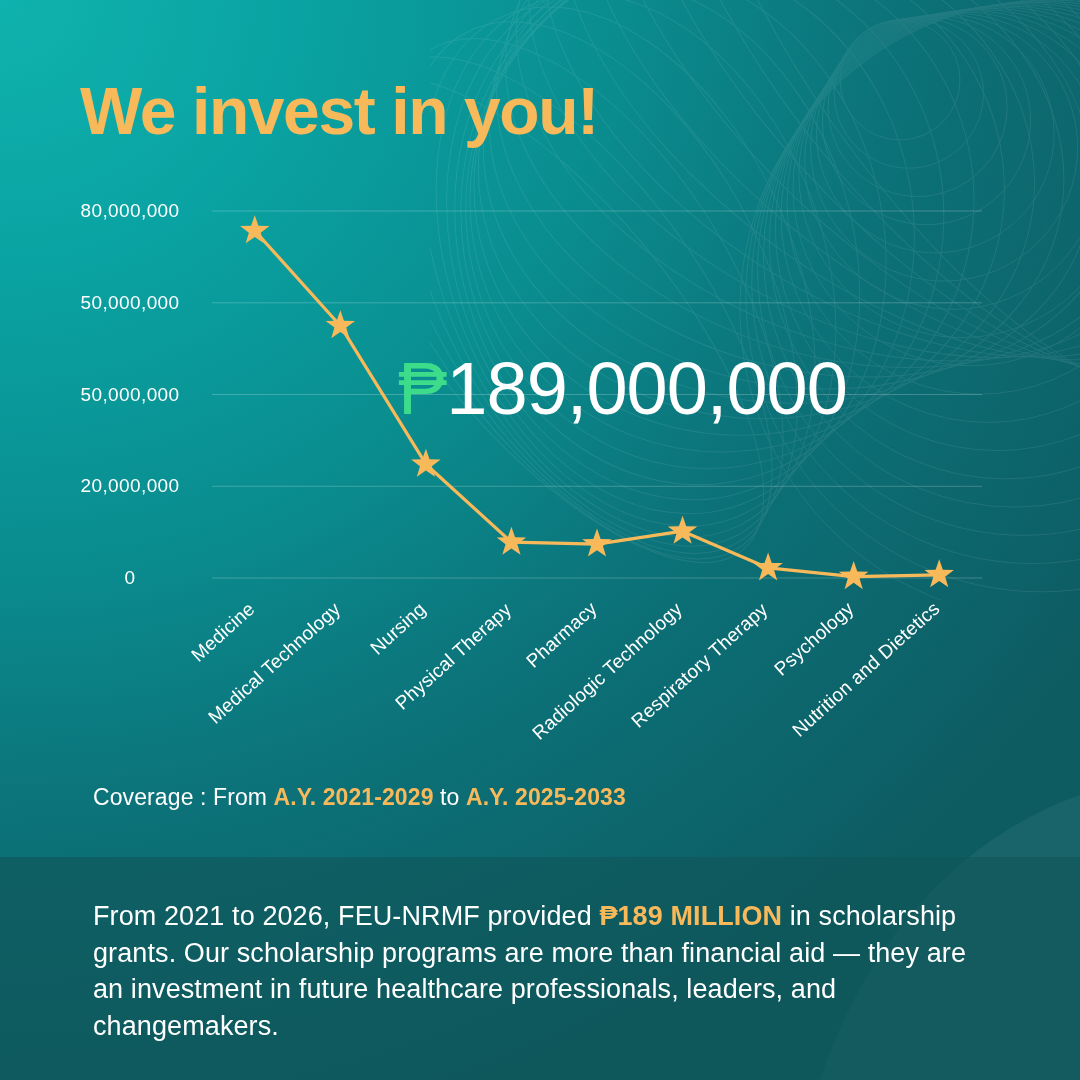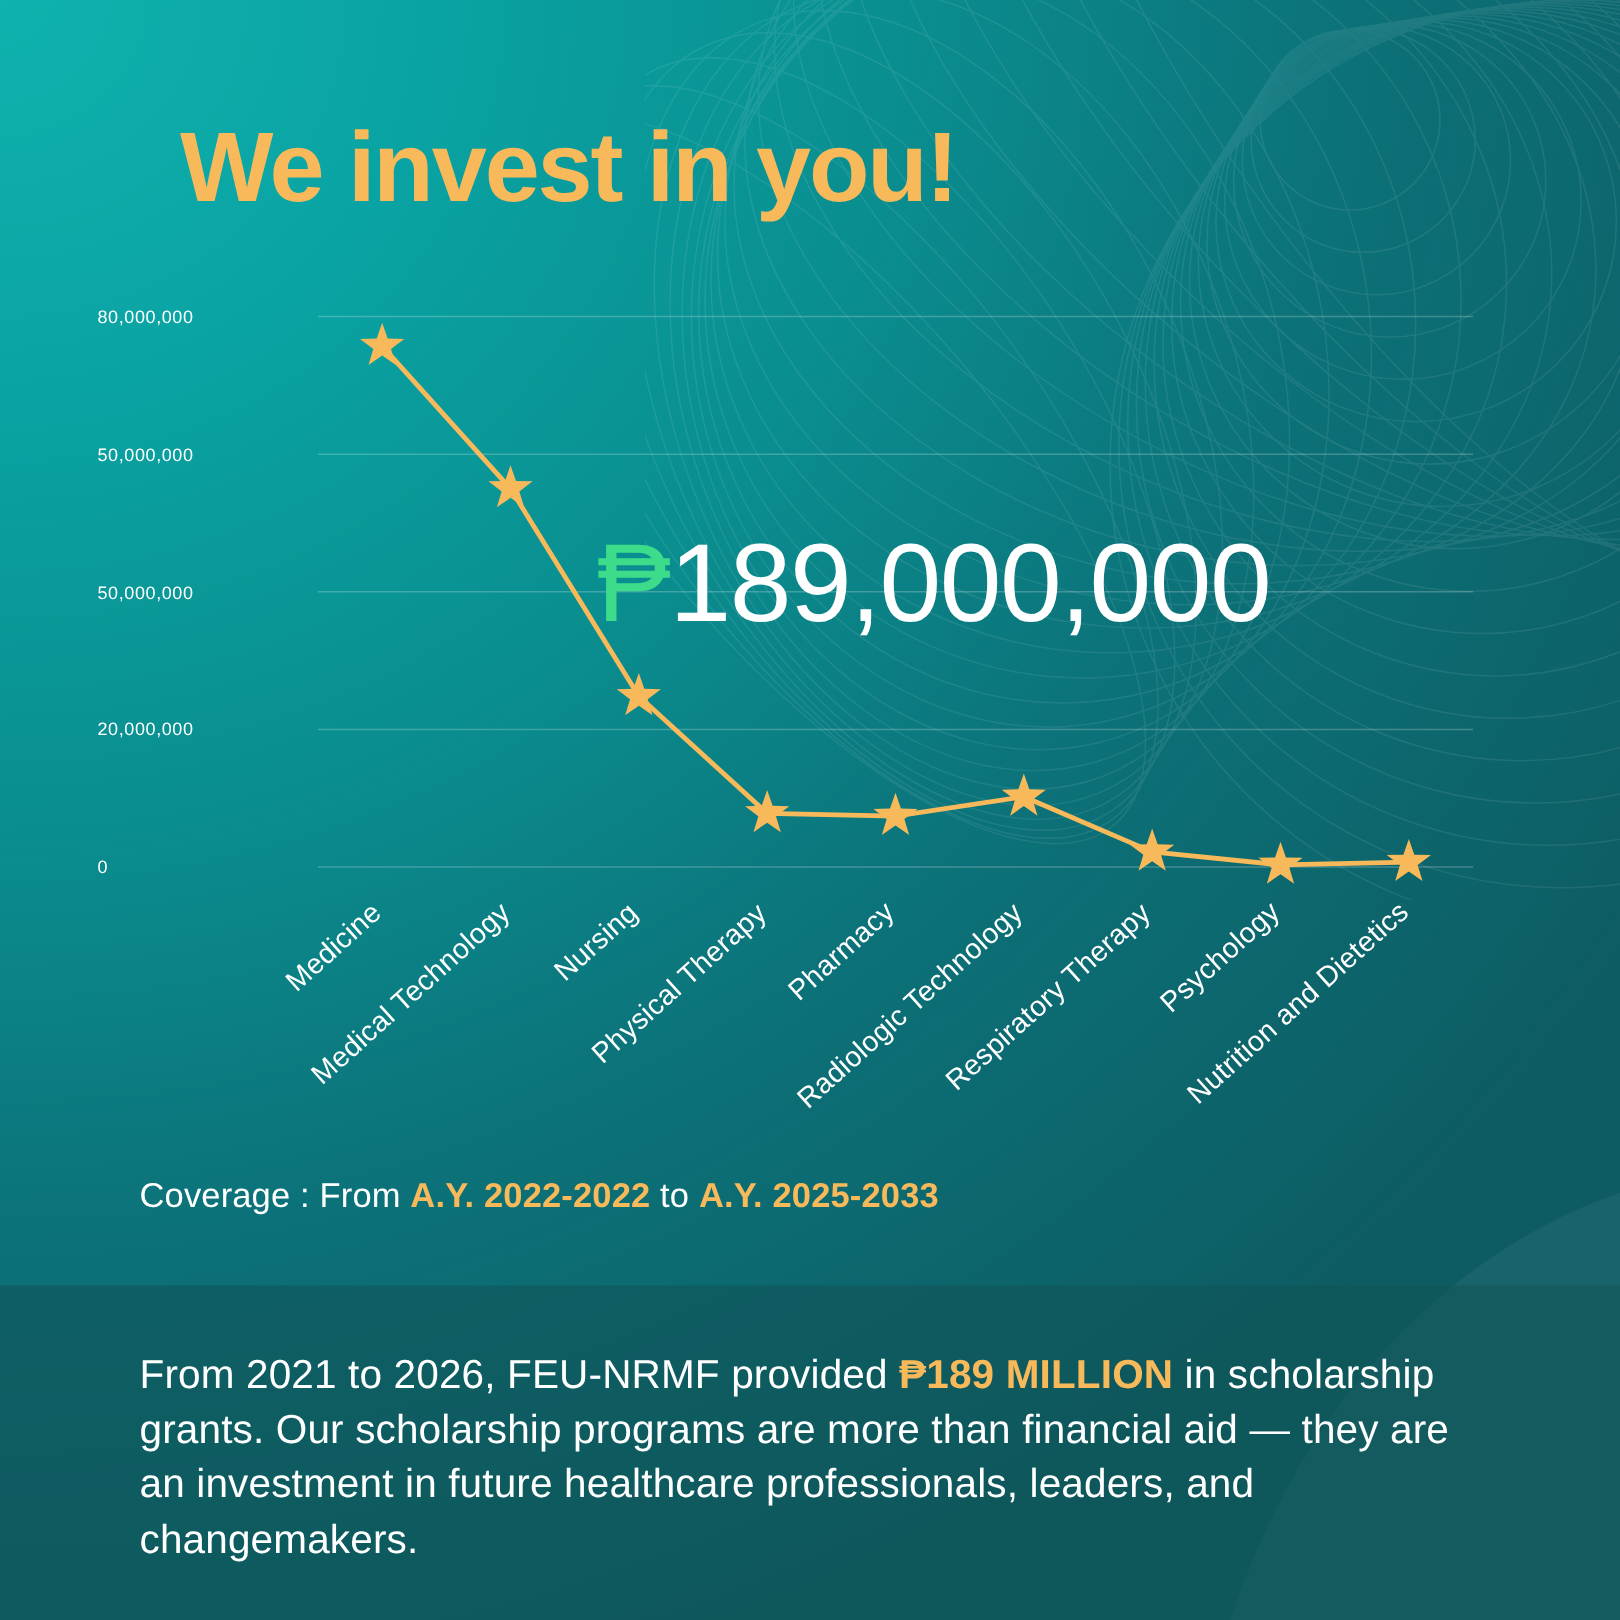--- a/index.html
+++ b/index.html
@@ -16,28 +16,27 @@
   
   #guilloche{position:absolute;left:430px;top:-40px;width:660px;height:640px;opacity:.45;pointer-events:none;}
   #arcdeco{position:absolute;right:-60px;bottom:0;width:430px;height:300px;pointer-events:none;}
 
   
   #title{
     position:absolute;left:80px;top:78px;
     font-size:66px;font-weight:700;letter-spacing:-1.4px;
     color:#f8b95a;line-height:1;
     white-space:nowrap;
-    margin-left:40px;
   }
 
   
   #chart{position:absolute;left:0;top:0;width:1080px;height:620px;}
   .ytick{
-    position:absolute;text-align:left;width:130px;
-    font-size:12px;color:#ffffff;letter-spacing:.4px;
+    position:absolute;text-align:center;width:130px;
+    font-size:19px;color:#ffffff;letter-spacing:.4px;
     transform:translateY(-50%);
   }
   .xlabel{
     position:absolute;font-size:19px;color:#ffffff;
     white-space:nowrap;transform-origin:left top;
     transform:rotate(-42deg);letter-spacing:.2px;
   }
 
   
   #amount{
@@ -166,21 +165,21 @@
         <div class="xlabel" style="left: 770.1px; top: 664.2px;">Psychology</div>
         <div class="xlabel" style="left: 788px; top: 725.1px;">Nutrition and Dietetics</div>
       </div>
   </div>
 
   <div id="amount">
     <span class="peso">₱</span><span class="num">189,000,000</span>
   </div>
 
   <div id="coverage">
-    <span class="lbl">Coverage</span><span> : </span><span>From </span><span class="ay">A.Y. 2022-2022</span><span> to </span><span class="ay">A.Y. 2025-2033</span>
+    <span class="lbl">Coverage</span><span> : </span><span>From </span><span class="ay">A.Y. 2021-2029</span><span> to </span><span class="ay">A.Y. 2025-2033</span>
   </div>
 
   <div id="band"></div>
   <div id="bandtext">
     <span>From 2021 to 2026, FEU-NRMF provided </span><span class="hl">₱189 MILLION</span><span> in scholarship grants. Our scholarship programs are more than financial aid — they are an investment in future healthcare professionals, leaders, and changemakers.</span>
   </div>
 
 </div>
 
 </body></html>

